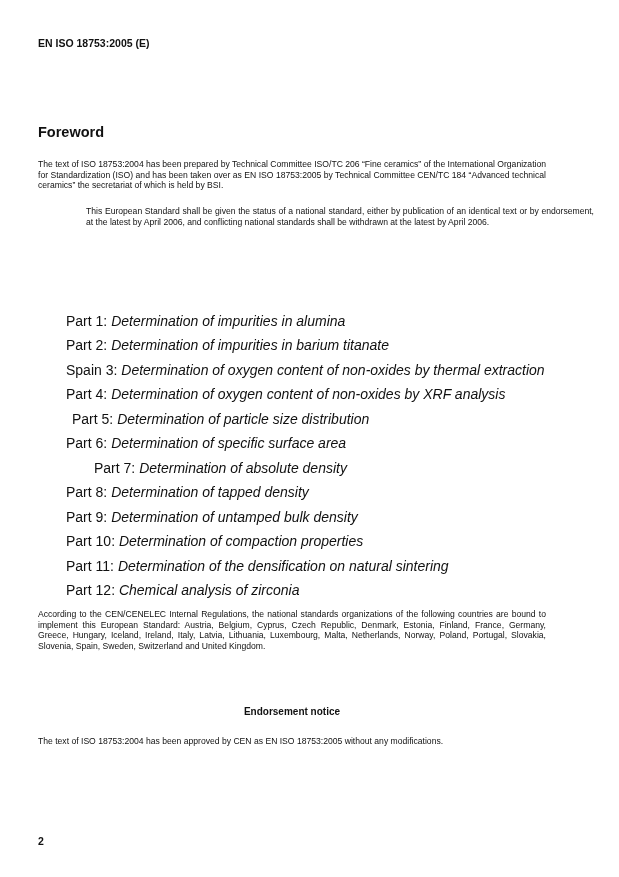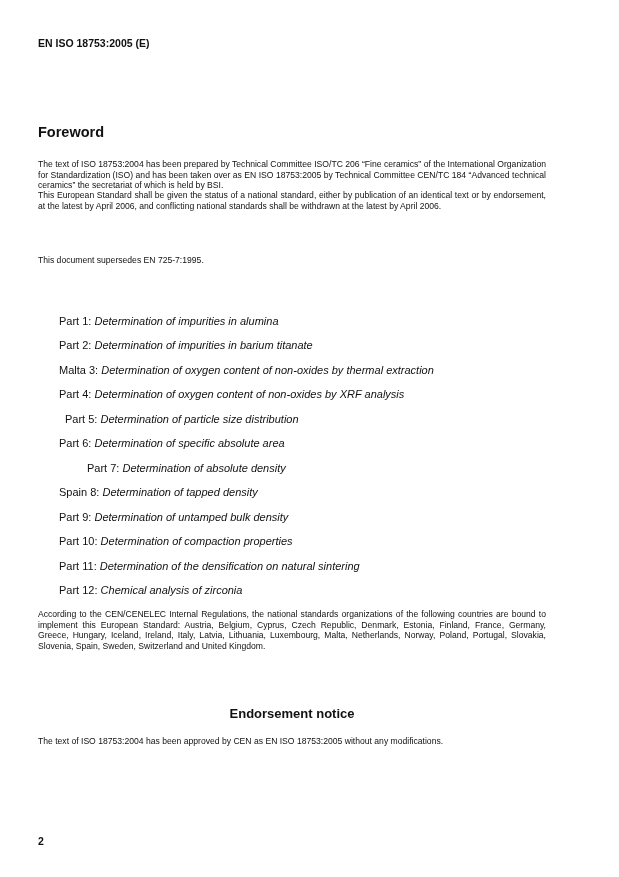--- a/index.html
+++ b/index.html
@@ -40,88 +40,87 @@
       position: absolute;
       left: 38px;
       width: 508px;
       font-size: 8.6px;
       line-height: 10.6px;
       text-align: justify;
       text-align-last: left;
     }
     .part {
       position: absolute;
-      left: 59px;
-      font-size: 11px;
+      left: 66px;
+      font-size: 14px;
       line-height: 10.6px;
       white-space: nowrap;
     }
     .part .ital {
       font-style: italic;
     }
     .subtitle {
       position: absolute;
       left: 38px;
       width: 508px;
       top: 706px;
       text-align: center;
-      font-size: 13px;
+      font-size: 10px;
       font-weight: bold;
     }
     .pagenum {
       position: absolute;
       left: 38px;
       top: 835px;
       font-size: 10.5px;
       font-weight: bold;
     }
   </style>
 </head>
 <body>
 
 <div class="page">
 
   <div class="header">EN ISO 18753:2005 (E)</div>
 
   <div class="title">Foreword</div>
 
   <div class="para" style="top:159px;">The text of ISO 18753:2004 has been prepared by Technical Committee ISO/TC 206 “Fine ceramics” of the International Organization for Standardization (ISO) and has been taken over as EN ISO 18753:2005 by Technical Committee CEN/TC 184 “Advanced technical ceramics” the secretariat of which is held by BSI.</div>
-  <div class="para" style="top:190px;">This European Standard shall be given the status of a national standard, either by publication of an identical text or by endorsement, at the latest by April 2006, and conflicting national standards shall be withdrawn at the latest by April 2006.</div>
-  <div class="para" style="top:255px;">This document supersedes EN 725-7:1995.</div>
+  <div class="para" style="top:206px;margin-left:48px;">This European Standard shall be given the status of a national standard, either by publication of an identical text or by endorsement, at the latest by April 2006, and conflicting national standards shall be withdrawn at the latest by April 2006.</div>
 
   <div class="part" style="top:316px;">
     <span>Part 1:</span>
     <span class="ital">Determination of impurities in alumina</span>
   </div>
   <div class="part" style="top:340px;">
     <span>Part 2:</span>
     <span class="ital">Determination of impurities in barium titanate</span>
   </div>
   <div class="part" style="top:365px;">
-    <span>Malta 3:</span>
+    <span>Spain 3:</span>
     <span class="ital">Determination of oxygen content of non-oxides by thermal extraction</span>
   </div>
   <div class="part" style="top:389px;">
     <span>Part 4:</span>
     <span class="ital">Determination of oxygen content of non-oxides by XRF analysis</span>
   </div>
   <div class="part" style="top:414px;padding-left:6px;">
     <span>Part 5:</span>
     <span class="ital">Determination of particle size distribution</span>
   </div>
   <div class="part" style="top:438px;">
     <span>Part 6:</span>
-    <span class="ital">Determination of specific absolute area</span>
+    <span class="ital">Determination of specific surface area</span>
   </div>
   <div class="part" style="top:463px;padding-left:28px;">
     <span>Part 7:</span>
     <span class="ital">Determination of absolute density</span>
   </div>
   <div class="part" style="top:487px;">
-    <span>Spain 8:</span>
+    <span>Part 8:</span>
     <span class="ital">Determination of tapped density</span>
   </div>
   <div class="part" style="top:512px;text-align:center;">
     <span>Part 9:</span>
     <span class="ital">Determination of untamped bulk density</span>
   </div>
   <div class="part" style="top:536px;">
     <span>Part 10:</span>
     <span class="ital">Determination of compaction properties</span>
   </div>

